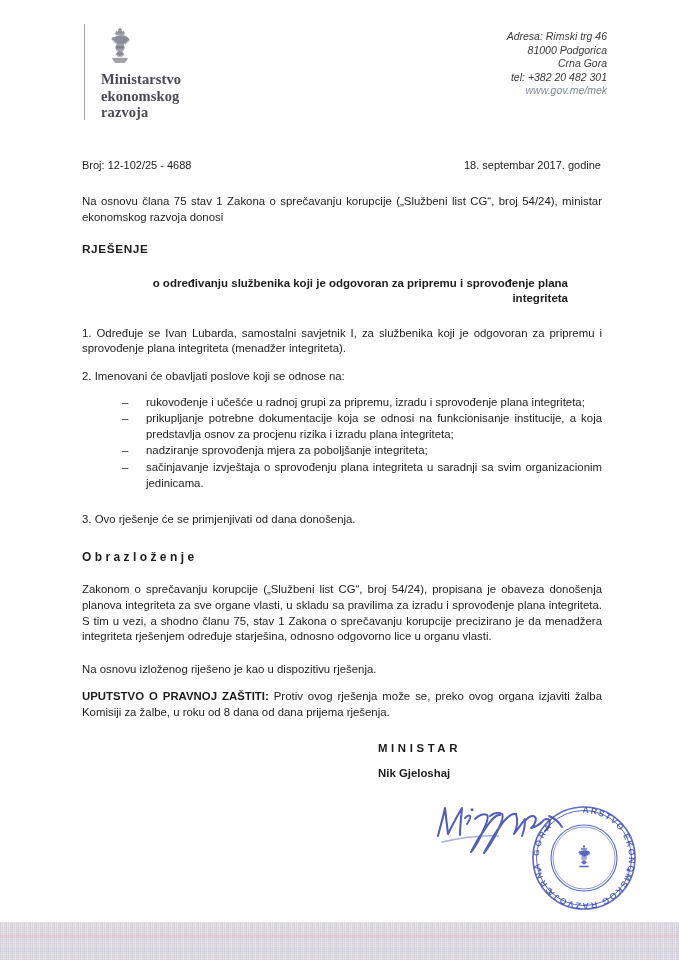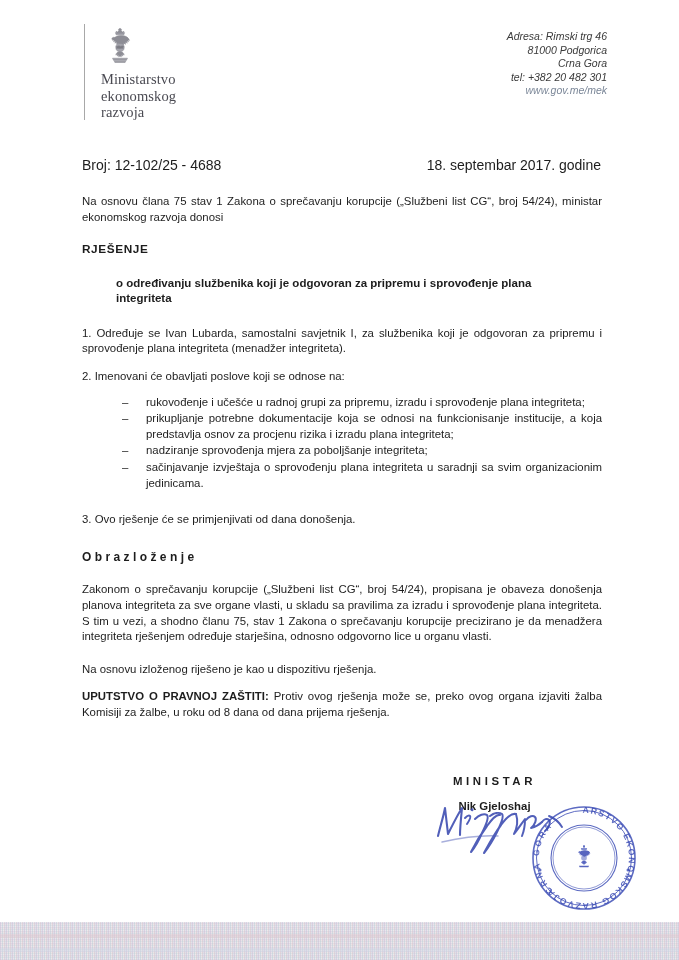--- a/index.html
+++ b/index.html
@@ -40,20 +40,21 @@
   }
   .brand-rule {
     width: 1px;
     height: 96px;
     background: #a8a8a8;
     margin-right: 16px;
     flex: 0 0 auto;
   }
   .brand-body {
     padding-top: 2px;
+    font-weight: bold;
   }
   .coa {
     width: 34px;
     height: 40px;
     display: block;
     margin-left: 2px;
   }
   .brand-name {
     font-family: "Liberation Serif", "DejaVu Serif", serif;
     font-size: 14.5px;
@@ -79,21 +80,21 @@
   }
 
   
   .meta {
     position: absolute;
     left: 82px;
     right: 72px;
     top: 158px;
     display: flex;
     justify-content: space-between;
-    font-size: 14px;
+    font-size: 11px;
     line-height: 15px;
     color: #1d1d1d;
     text-align: right;
   }
   .meta .date {
     margin-right: 6px;
   }
 
   
   .content {
@@ -111,21 +112,21 @@
   .p.tight { margin-bottom: 5px; }
   .p.last  { margin-bottom: 0; }
 
   .doc-title {
     font-weight: bold;
     font-size: 11.8px;
     letter-spacing: 0.6px;
     margin: 17px 0 0 0;
   }
   .doc-subtitle {
-    text-align: left;
+    text-align: right;
     font-weight: bold;
     font-size: 11.5px;
     line-height: 15.5px;
     margin: 18px 34px 0 34px;
   }
 
   ul.tasks {
     list-style: none;
     margin: 10px 0 10px 0;
     padding: 0 0 0 40px;
@@ -150,25 +151,23 @@
     font-size: 12px;
     letter-spacing: 3.4px;
     margin: 22px 0 17px 0;
   }
 
   .strong { font-weight: bold; }
 
   
   .signature {
     position: absolute;
-    left: 392px;
+    left: 378px;
     top: 742px;
     width: 205px;
-    text-align: center;
-    margin-top: 33px;
   }
   .sig-role {
     font-weight: bold;
     font-size: 11.4px;
     letter-spacing: 3.6px;
     margin-bottom: 13px;
   }
   .sig-name {
     font-weight: bold;
     font-size: 11.4px;

